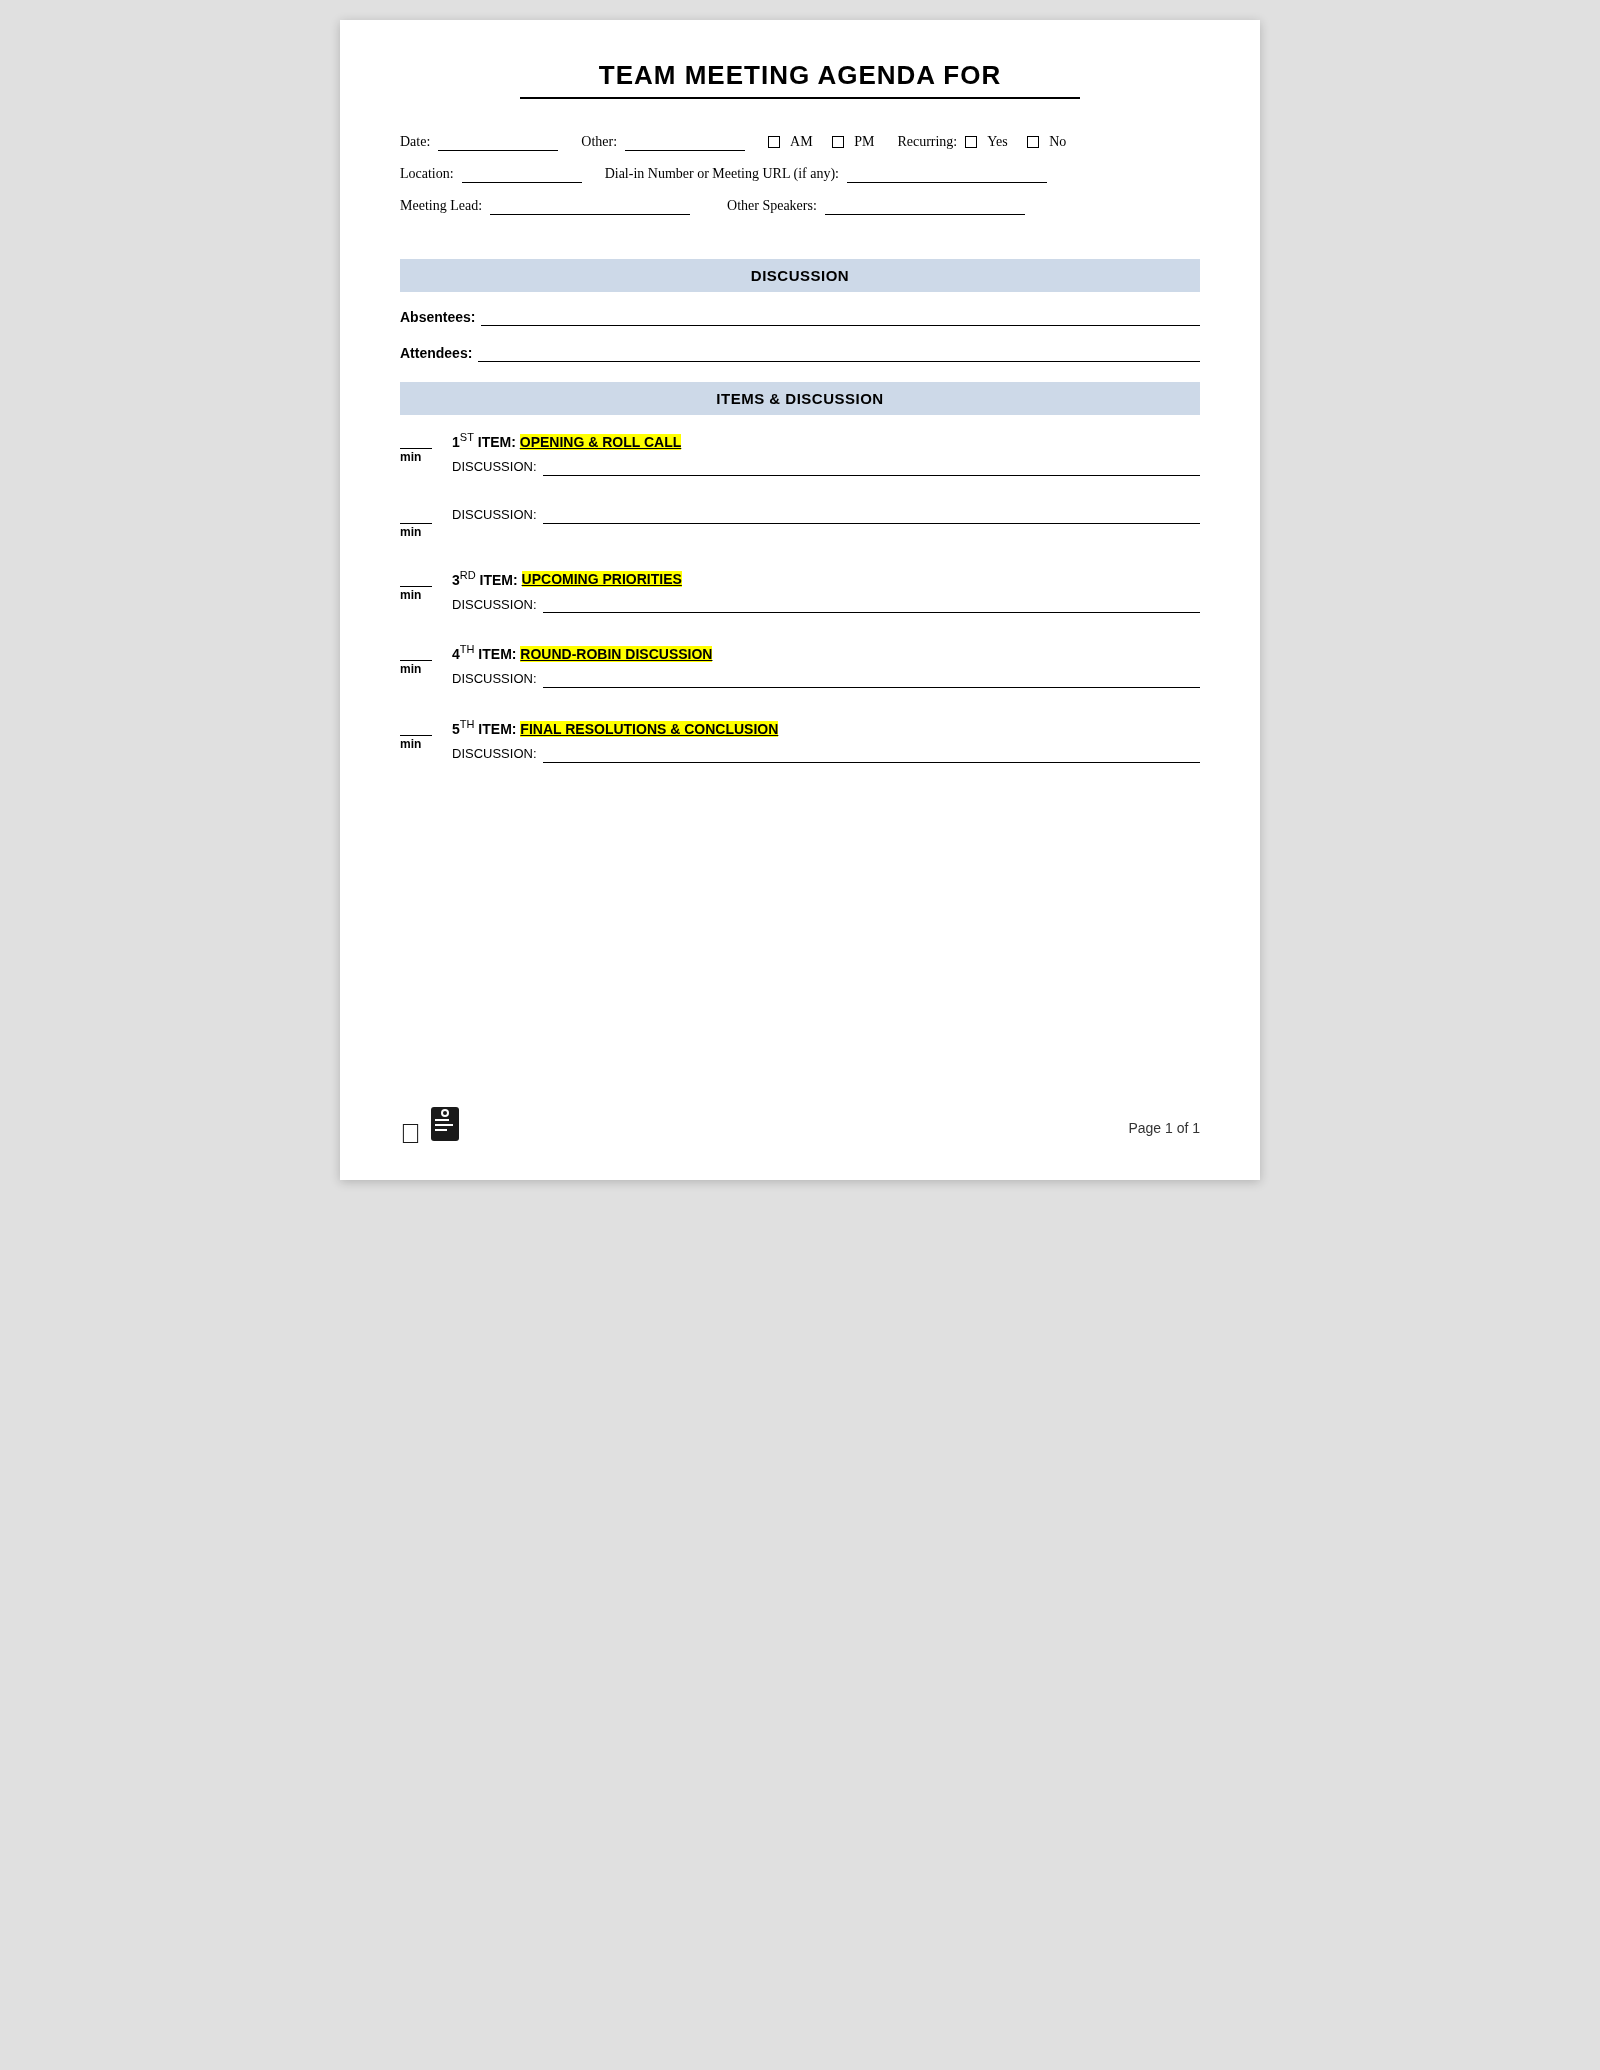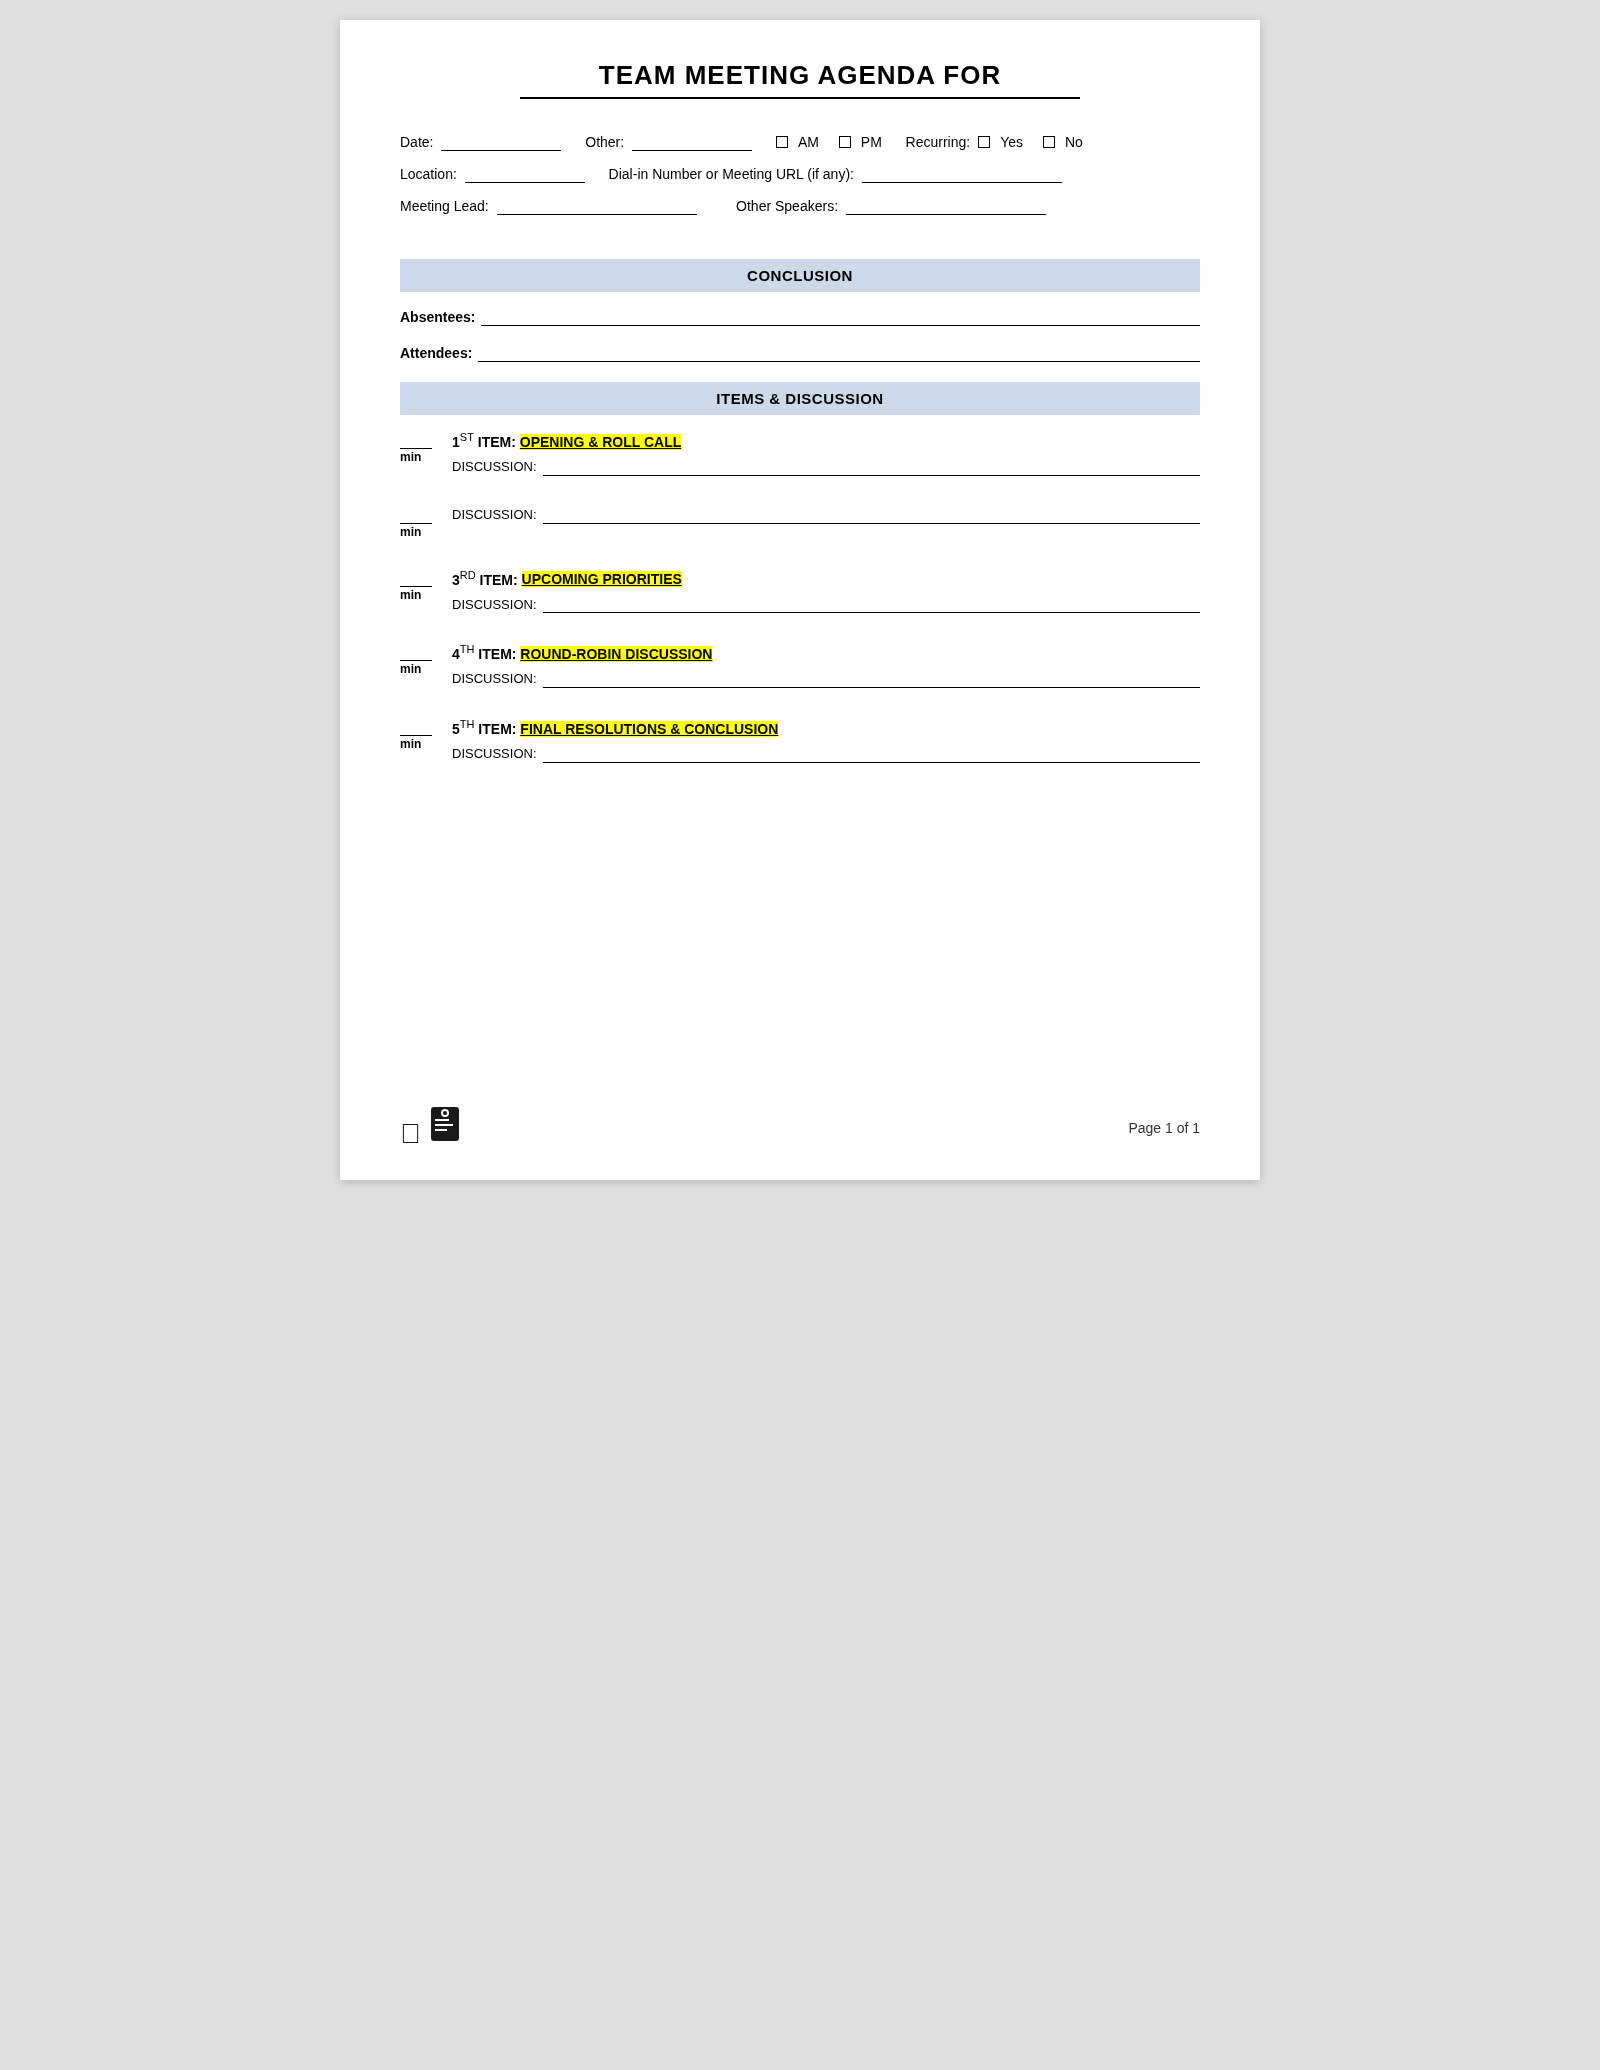--- a/index.html
+++ b/index.html
@@ -190,20 +190,21 @@
       color: #1a1a1a;
     }
 
     .footer-page {
       font-size: 14px;
       color: #333;
     }
 
     .meeting-details-rows {
       padding: 10px 0;
+      font-family: Liberation Serif, serif;
     }
 
     .row1, .row2, .row3 {
       display: flex;
       align-items: center;
       margin-bottom: 14px;
       font-size: 14px;
       gap: 8px;
       flex-wrap: wrap;
     }
@@ -253,21 +254,21 @@
         <span>Meeting Lead:</span>
         <span class="underline-field-long"></span>
         &nbsp;&nbsp;&nbsp;&nbsp;&nbsp;&nbsp;
         <span>Other Speakers:</span>
         <span class="underline-field-long"></span>
       </div>
     </div>
   </div>
 
   <div class="attendance-section">
-    <div class="section-header">CONCLUSION</div>
+    <div class="section-header">DISCUSSION</div>
 
     <div class="attendance-row">
       <span class="label">Absentees:</span>
       <span class="attendance-underline"></span>
     </div>
 
     <div class="attendance-row">
       <span class="label">Attendees:</span>
       <span class="attendance-underline"></span>
     </div>

